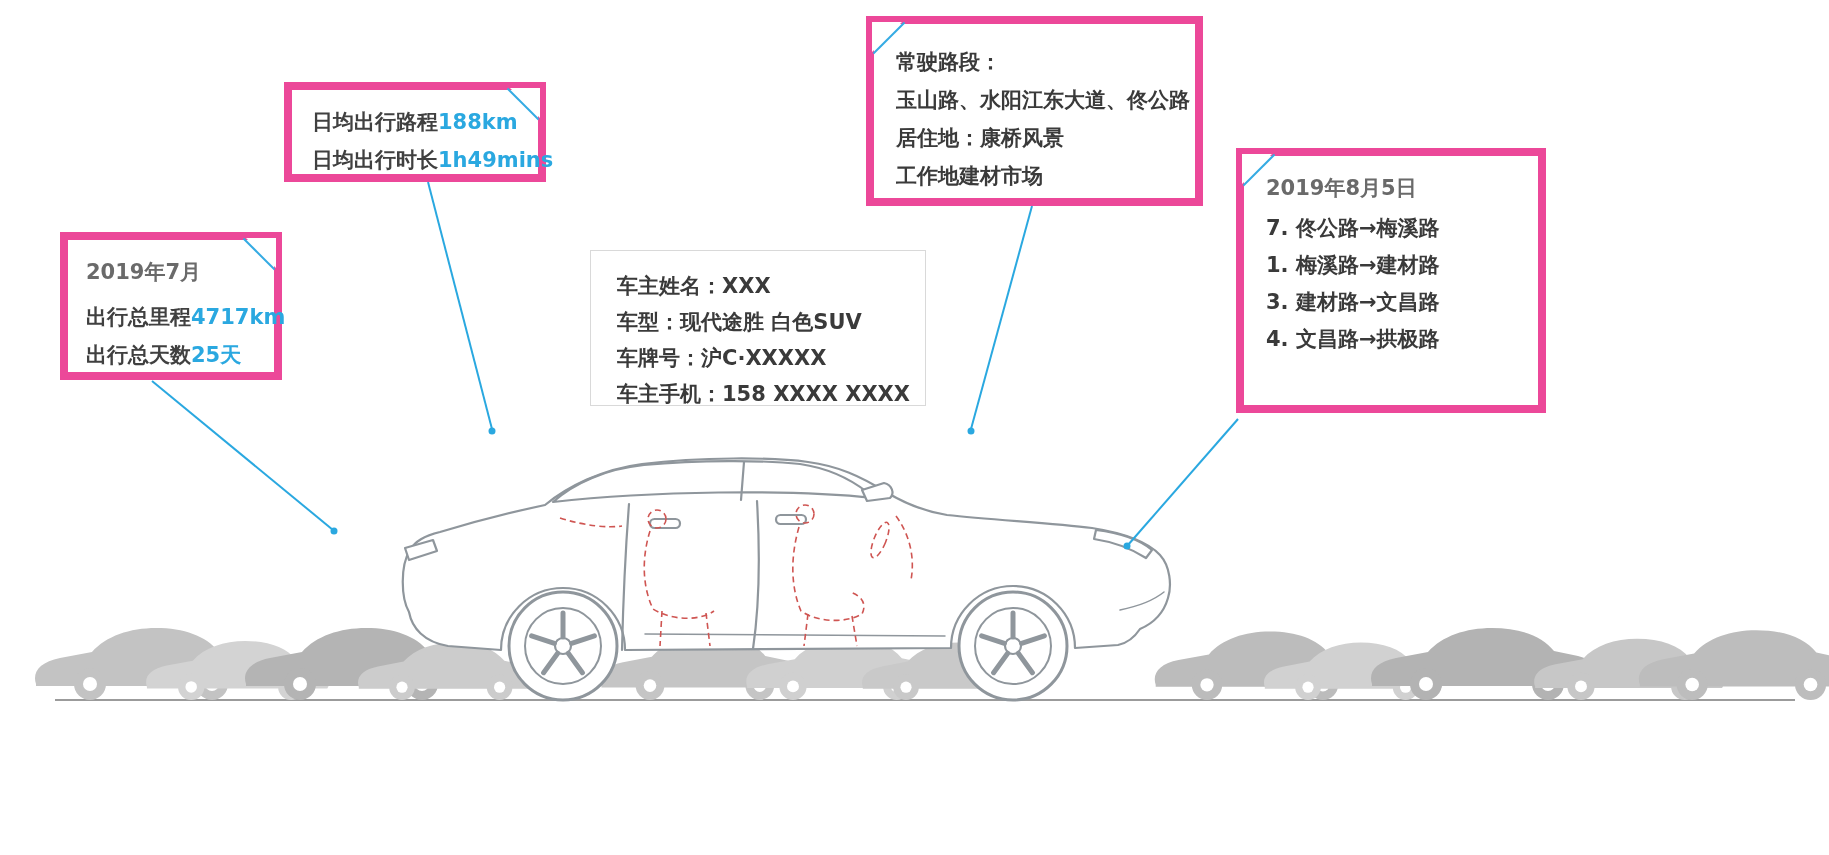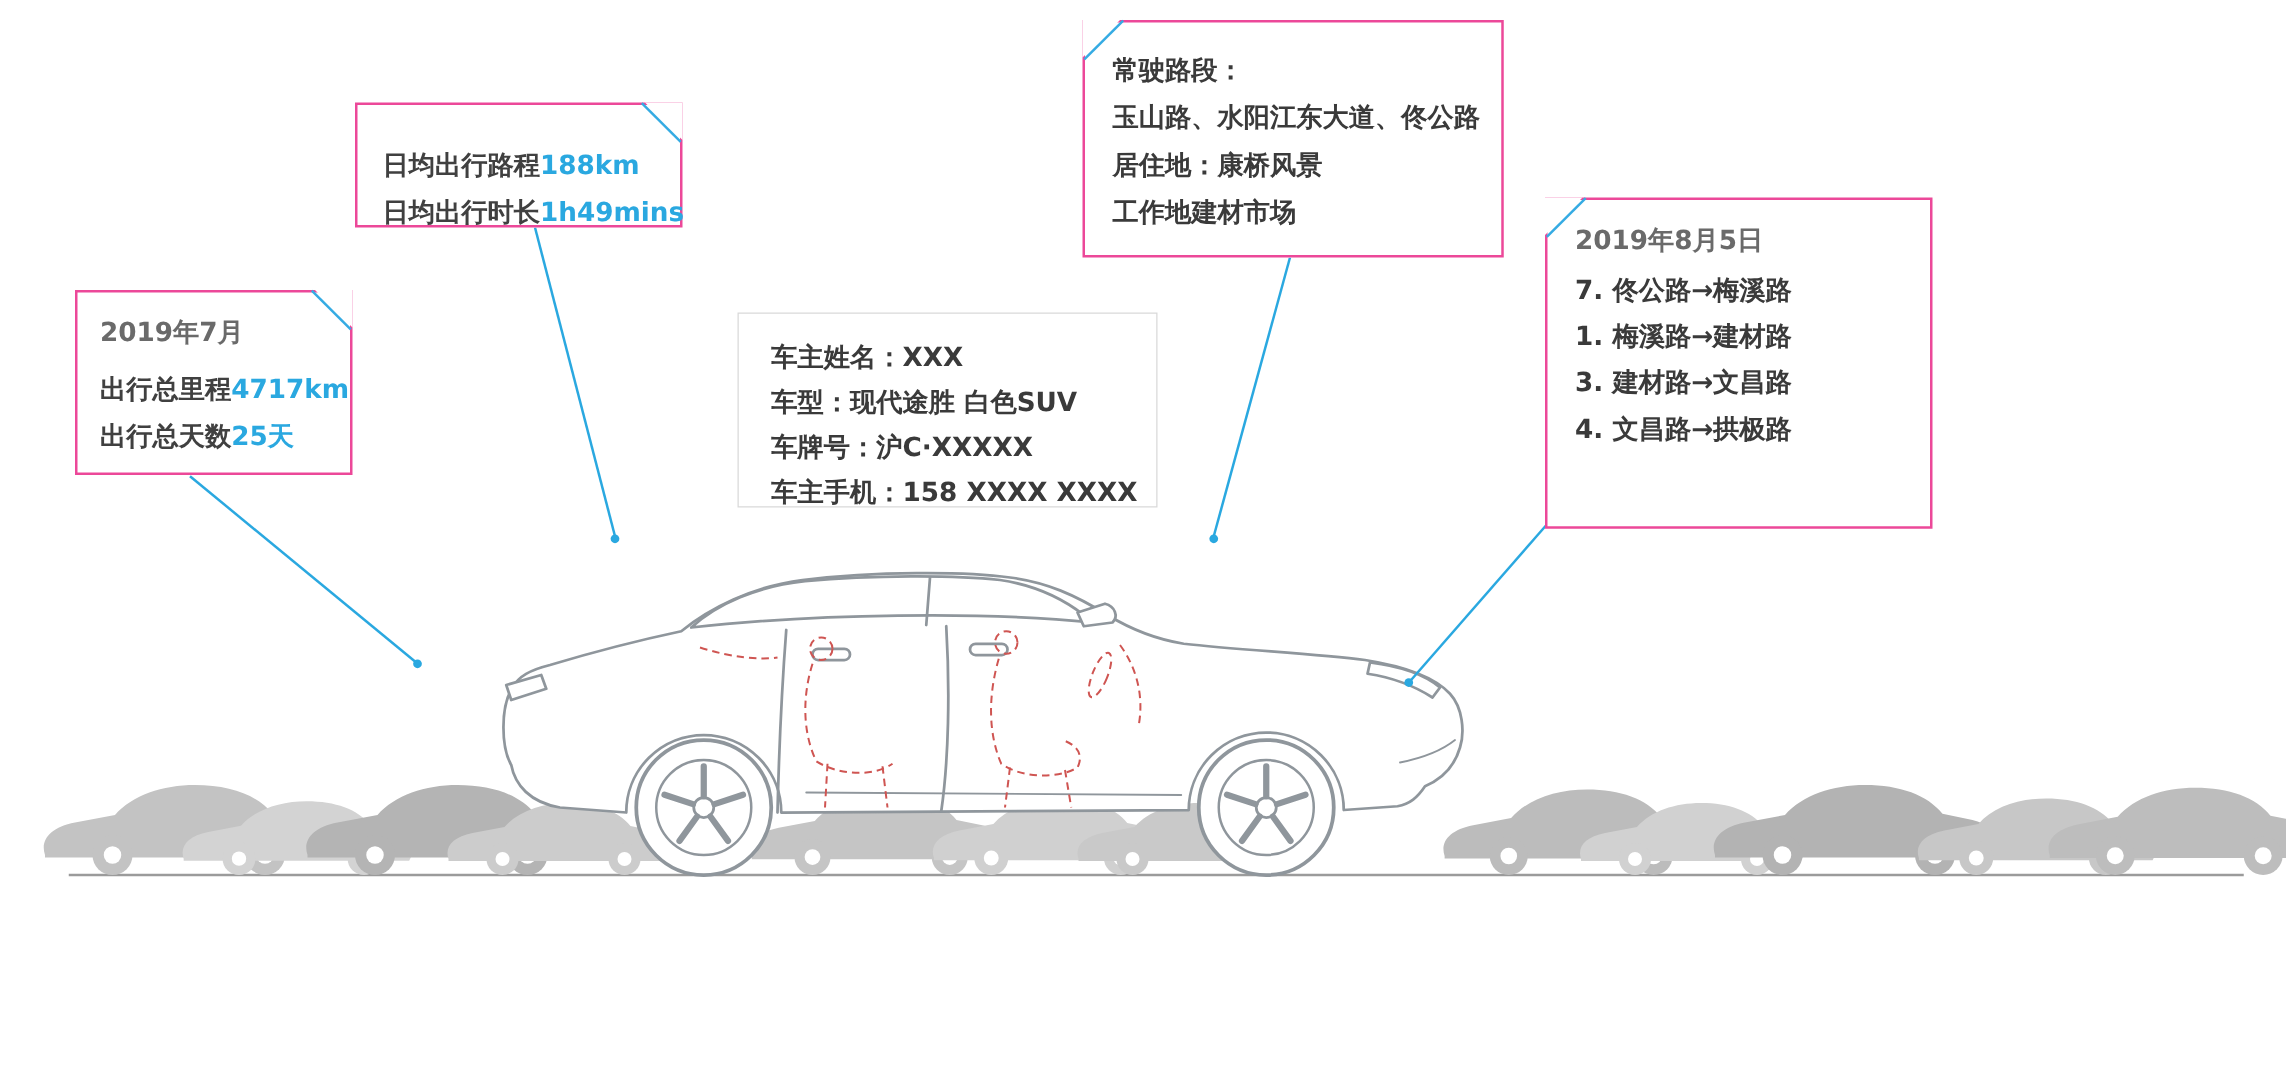--- a/index.html
+++ b/index.html
@@ -2,21 +2,21 @@
 <html><head>
 <meta charset="utf-8">
 <style>
   * { margin:0; padding:0; box-sizing:border-box; }
   html,body { background:#ffffff; }
   body { font-family:"DejaVu Sans","Liberation Sans",sans-serif; }
   .stage { position:relative; width:1829px; height:855px; background:#fff; overflow:hidden; }
   .illustration { position:absolute; left:0; top:0; width:1829px; height:855px; }
 
   .callout {
-    position:absolute; background:#fff; border:2px solid #ec4899;
+    position:absolute; background:#fff; border:8px solid #ec4899;
     z-index:2; font-weight:bold; color:#404040;
   }
   .callout .title { color:#6a6a6a; font-size:21px; line-height:28px; margin-bottom:12px; }
   .stat  { font-size:21px; line-height:38px; color:#404040; white-space:nowrap; }
   .stat .v { color:#2aa8e0; }
   .plainline { font-size:21px; line-height:38px; color:#3a3a3a; font-weight:bold; white-space:nowrap; }
 
   
   .fold-tr::before { content:""; position:absolute; top:-2px; right:-2px; width:0; height:0;
     border-top:30px solid #fff; border-left:30px solid transparent; }
@@ -28,24 +28,24 @@
   .fold-tl::after  { content:""; position:absolute; top:13px; left:-7px; width:44px; height:2px;
     background:#35abe3; transform:rotate(-45deg); }
 
   .owner-card {
     position:absolute; background:#fff; border:1px solid #d9d9d9; z-index:2;
     left:590px; top:250px; width:336px; height:156px; padding:17px 26px;
   }
   .owner-card .plainline { line-height:36px; }
 
   #box-july  { left:60px;  top:232px; width:222px; height:148px; padding:18px 18px; }
-  #box-daily { left:284px; top:82px;  width:262px; height:100px; padding:29px 20px; }
+  #box-daily { left:284px; top:82px;  width:262px; height:100px; padding:13px 20px; }
   #box-roads { left:866px; top:16px;  width:337px; height:190px; padding:19px 22px; }
   #box-roads .plainline { line-height:38px; }
-  #box-aug5  { left:1236px; top:158px; width:310px; height:265px; padding:18px 22px; }
+  #box-aug5  { left:1236px; top:148px; width:310px; height:265px; padding:18px 22px; }
   #box-aug5 .title { margin-bottom:8px; }
   #box-aug5 .summary { font-size:21px; line-height:36px; color:#3a3a3a; margin-bottom:6px; white-space:nowrap; }
   #box-aug5 .trip { font-size:21px; line-height:37px; color:#3a3a3a; white-space:nowrap; }
 </style>
 </head>
 <body>
 
 <div class="stage">
 
   <svg class="illustration" viewBox="0 0 1829 855" xmlns="http://www.w3.org/2000/svg">

